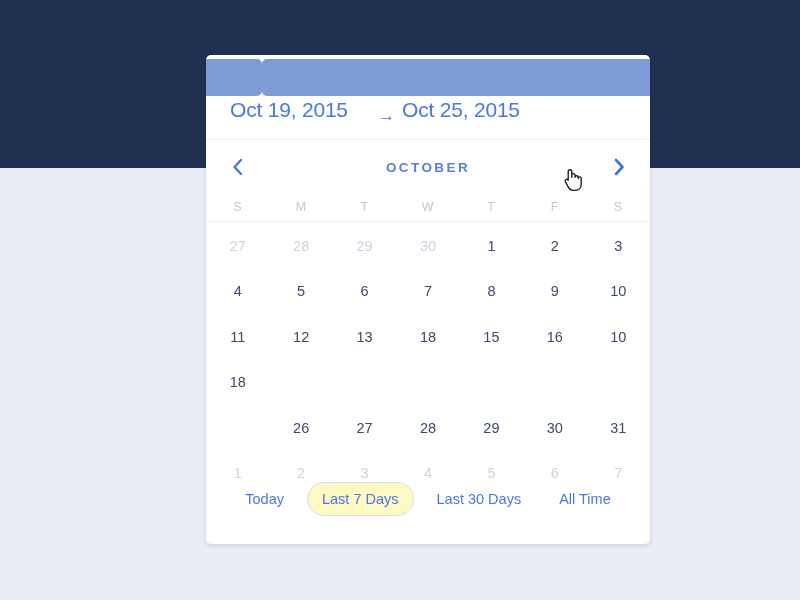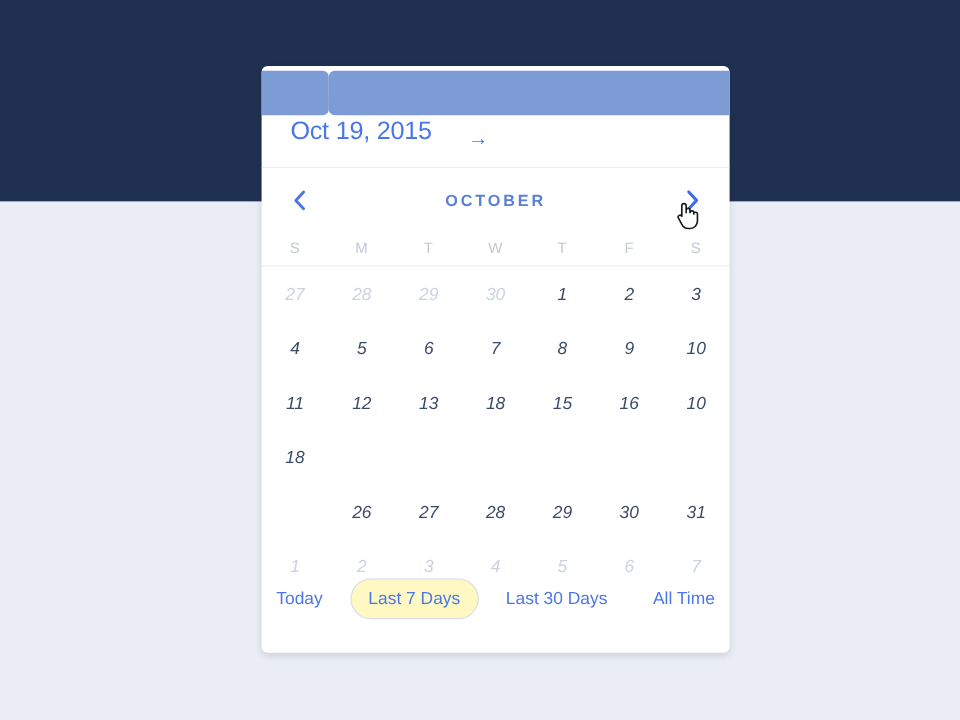--- a/index.html
+++ b/index.html
@@ -27,27 +27,26 @@
     left: 0; top: 168px;
     width: 800px; height: 432px;
     background: #eaedf5;
   }
 
   
   #picker {
     position: absolute;
     left: 206px;
     top: 55px;
-    width: 390px;
+    width: 444px;
     height: 489px;
     background: #ffffff;
     border-radius: 5px;
     box-shadow: 0 2px 5px rgba(28,42,70,0.13);
     overflow: hidden;
-    margin-left: 12px;
   }
 
   
   .range-header {
     height: 85px;
     border-bottom: 1px solid #eceef4;
     box-sizing: border-box;
     position: relative;
   }
   .range-col {
@@ -133,21 +132,20 @@
   }
 
   
   .weeks {
     padding-top: 1px;
   }
   .week-row {
     display: grid;
     grid-template-columns: repeat(7, 1fr);
     height: 45.5px;
-    font-style: italic;
   }
   .day-cell {
     position: relative;
     display: flex;
     align-items: center;
     justify-content: center;
     font-size: 14.5px;
     color: #3b4a66;
     cursor: pointer;
     z-index: 2;
@@ -199,20 +197,24 @@
 <div id="bg-bottom"></div>
 
 <div id="picker">
 
   <div class="range-header">
     <div class="range-col start">
       <div class="range-weekday">Monday</div>
       <div class="range-date">Oct 19, 2015</div>
     </div>
     <div class="range-arrow">→</div>
+    <div class="range-col end">
+      <div class="range-weekday">Sunday</div>
+      <div class="range-date">Oct 25, 2015</div>
+    </div>
   </div>
 
   <div class="month-nav">
     <div class="nav-chevron prev">
       <svg width="11" height="18" viewBox="0 0 11 18" fill="none">
         <path d="M9 2 L2.5 9 L9 16" stroke="#4a76e8" stroke-width="2.4" stroke-linecap="round" stroke-linejoin="round"></path>
       </svg>
     </div>
     <div class="month-label">OCTOBER</div>
     <div class="nav-chevron next">

